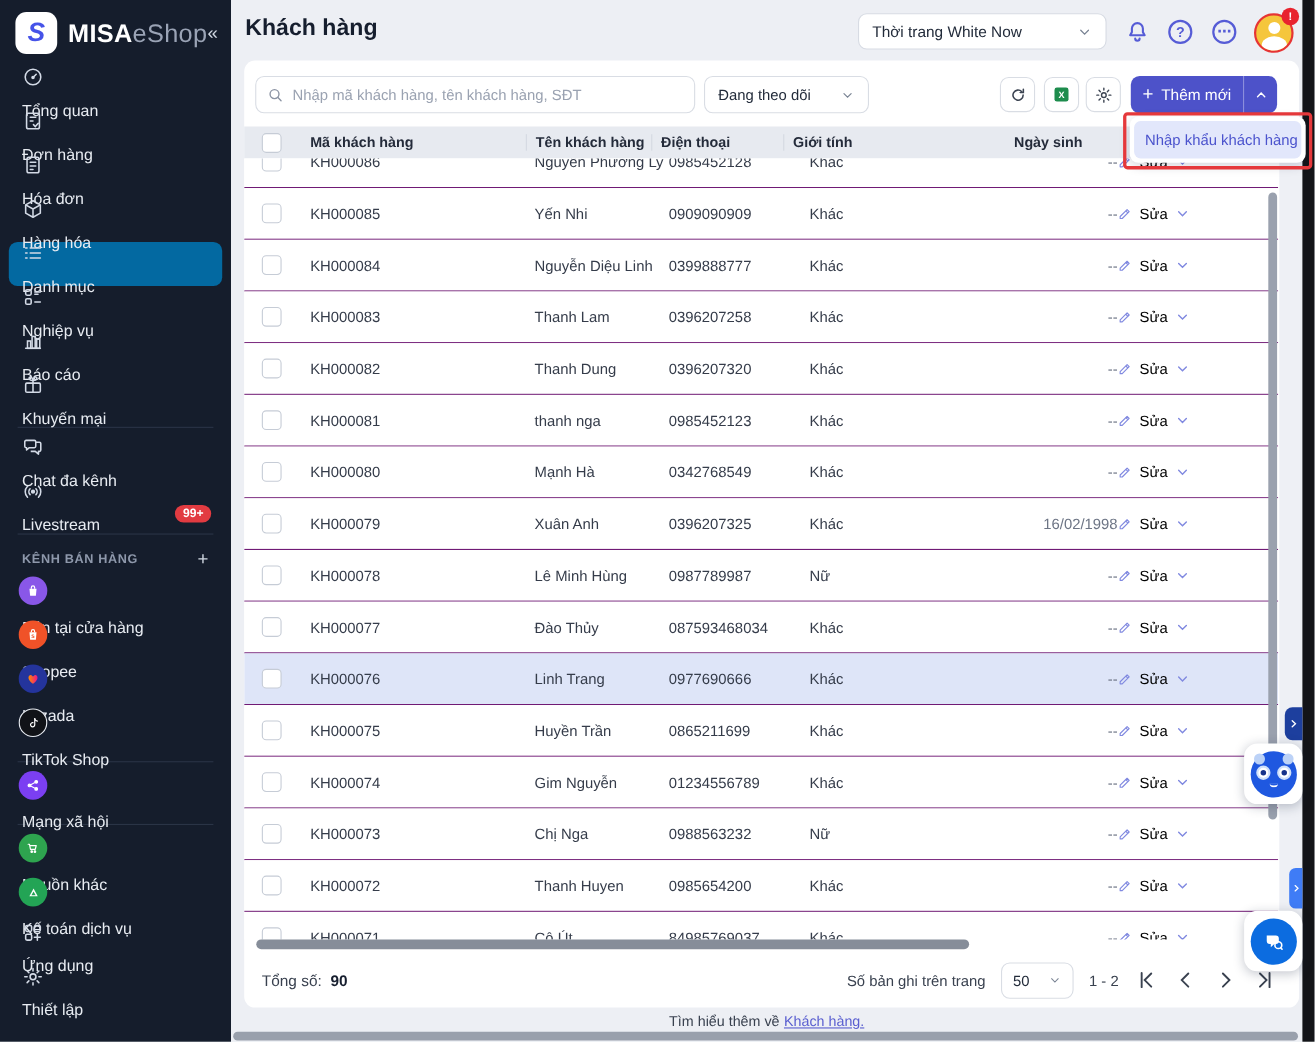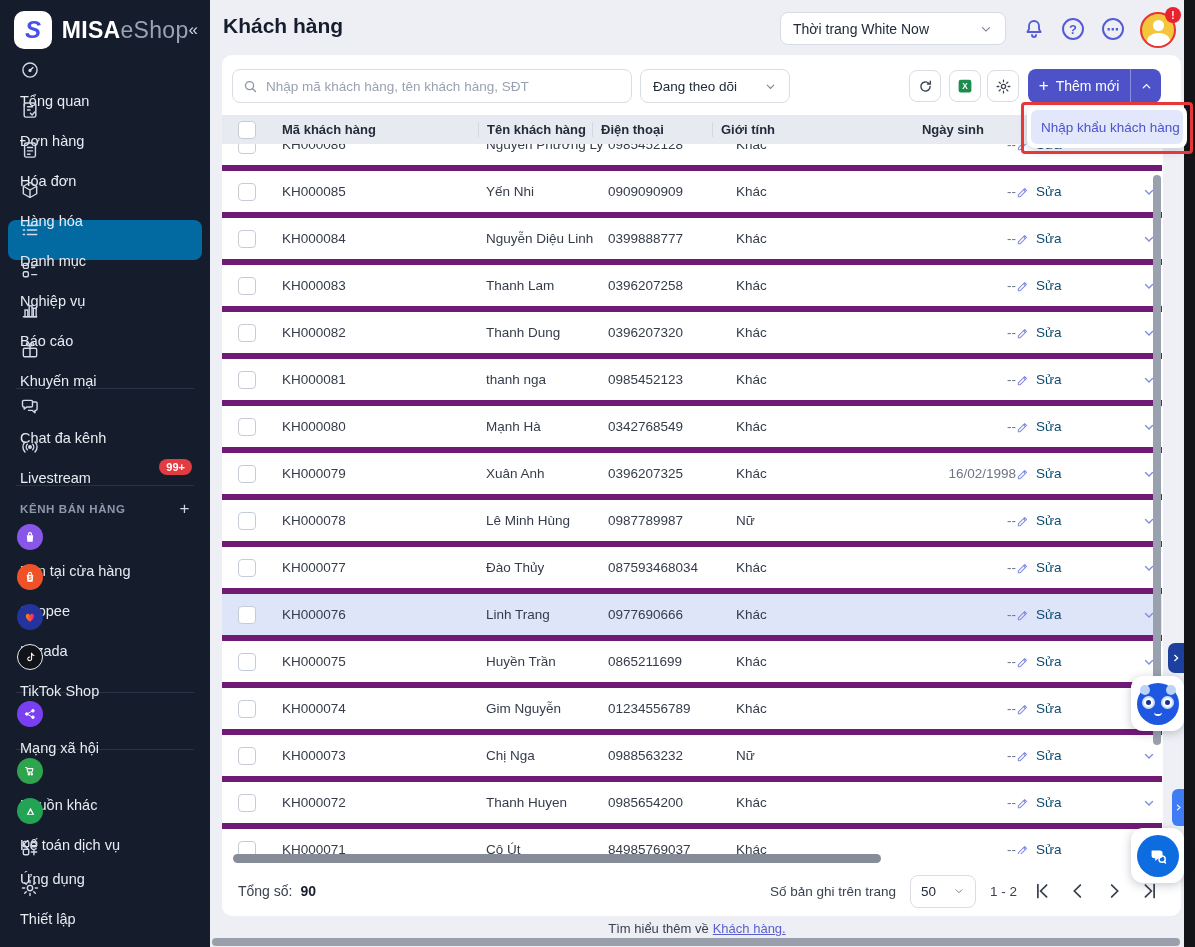--- a/index.html
+++ b/index.html
@@ -89,31 +89,31 @@
   .dropdown-item { height:34px; background:#e2e7fb; border-radius:6px; display:flex;
     align-items:center; padding:0 10px; font-size:13.5px; color:#4b53cd; cursor:pointer;
     white-space:nowrap; }
 
   
   .thead { position:absolute; left:0; top:60px; width:940px; height:29px; background:#e7eaf0;
     display:flex; align-items:center; font-size:13px; font-weight:bold; color:#242b3a;
     padding-left:16px; }
   .tbody { position:absolute; left:0; top:89px; width:940px; height:710px; overflow:hidden; }
   .tbody-inner { transform:translateY(-20px); }
-  .trow { display:flex; align-items:center; height:47px; border-bottom:6px solid #701a75;
+  .trow { display:flex; align-items:center; height:47px; border-bottom:1px solid #701a75;
     font-size:13.5px; color:#353c4a; padding-left:16px; background:#fff; cursor:pointer; }
   .trow.hl { background:#dee5f8; }
   .c-check { flex:0 0 44px; display:flex; align-items:center; }
   .c-code  { flex:0 0 204px; }
   .c-name  { flex:0 0 122px; }
   .c-phone { flex:0 0 128px; }
   .c-gender{ flex:0 0 190px; }
   .c-birth { flex:0 0 90px; text-align:right; }
-  .c-action{ flex:1; display:flex; align-items:center; justify-content:space-between;
-    gap:6px; padding-right:6px; color:#0c4a6e; }
+  .c-action{ flex:1; display:flex; align-items:center; justify-content:flex-start;
+    gap:6px; padding-right:6px; color:#000000; }
   .thead .c-name,.thead .c-phone,.thead .c-gender,.thead .c-birth,.thead .c-action
     { border-left:1px solid #d4d9e1; padding-left:8px; margin-left:-8px; }
   .thead .c-birth { border-left:none; }
   .cb { width:18px; height:18px; border:1.5px solid #c6ccd6; border-radius:4px;
     background:#fff; cursor:pointer; }
   .birth-muted { color:#6d7585; }
   .edit-link { display:flex; align-items:center; gap:6px; cursor:pointer; }
   .edit-link .pen { color:#8089e0; }
 
   

